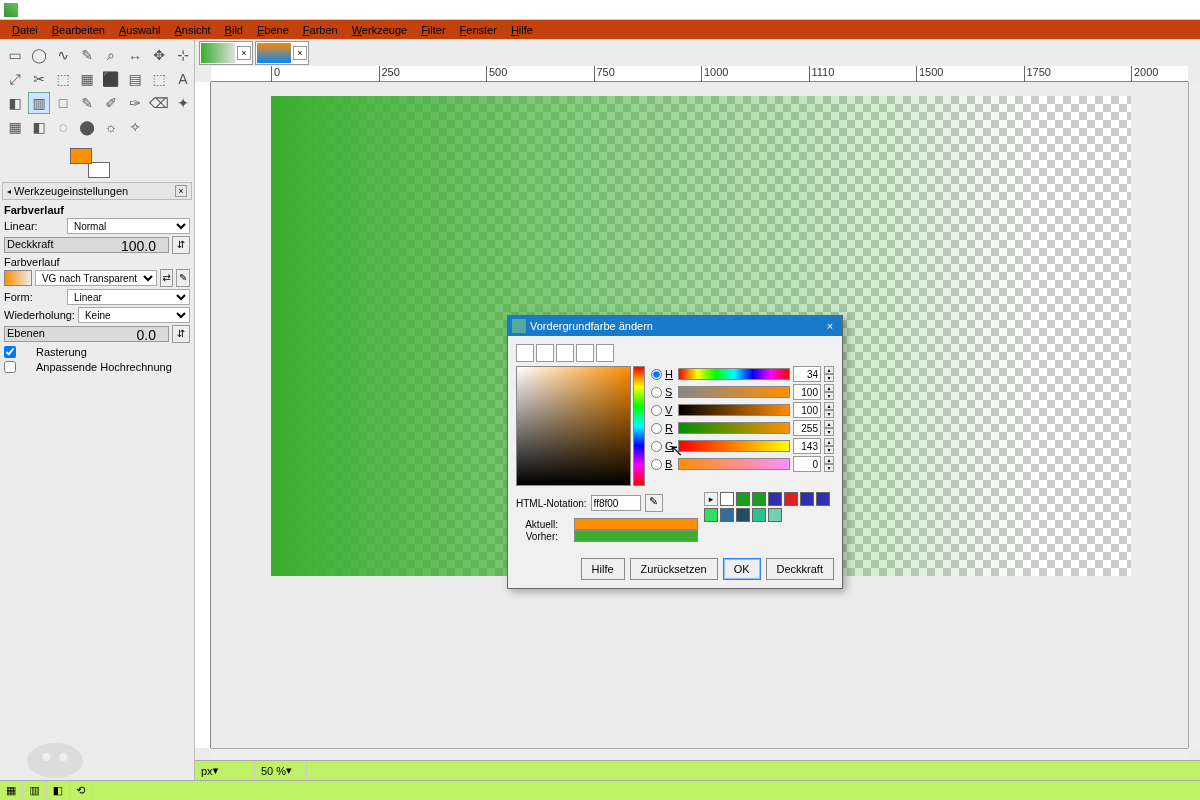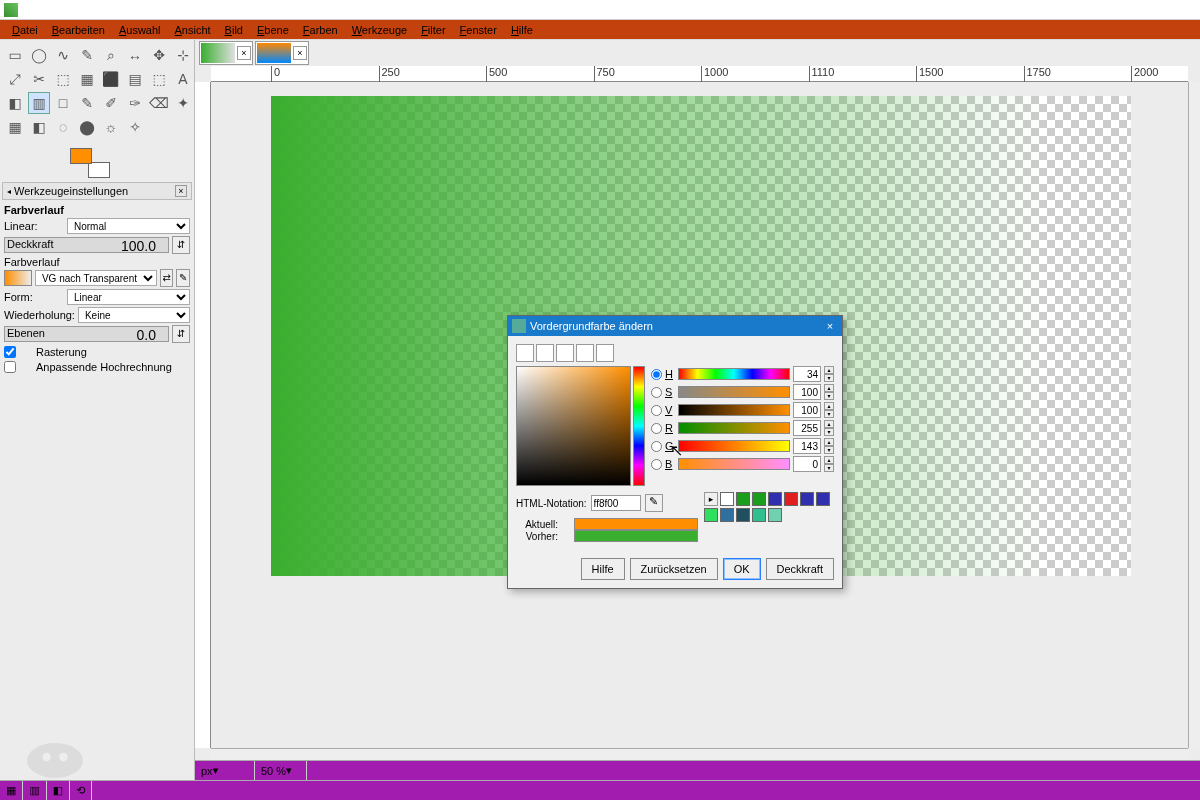--- a/index.html
+++ b/index.html
@@ -54,21 +54,21 @@
 .canvas { flex:1; background:#ececec; position:relative; overflow:hidden; }
 .img { position:absolute; left:60px; top:14px; width:860px; height:480px;
   background:
     linear-gradient(to right, #3aae2f, rgba(58,174,47,0) 90%),
     repeating-conic-gradient(#ccc 0 25%, #fff 0 50%) 0 0/16px 16px;
 }
 .scroll-v { width:12px; background:#eee; border-left:1px solid #aaa; }
 .scroll-h { height:12px; background:#eee; border-top:1px solid #aaa; margin-left:16px; margin-right:12px; }
 
 
-.statusbar { height: 20px; border-top: 1px solid #aaa; background: #a21caf; display:flex; align-items:flex-start; }
+.statusbar { height: 20px; border-top: 1px solid #aaa; background: #bef264; display:flex; align-items:flex-start; }
 .statusbar.app { position:absolute; bottom:0; left:0; right:0; }
 .statusbar .cell { padding: 0 6px; border-right:1px solid #ccc; height:100%; display:flex; align-items:center; }
 
 
 .dialog { position:absolute; left:507px; top:315px; width:336px; background:#f0f0f0; border:1px solid #666; box-shadow: 3px 3px 8px rgba(0,0,0,.3); }
 .dlg-title { height:20px; background:#1979ca; color:#fff; display:flex; align-items:center; padding:0 4px; font-size:11px; }
 .dlg-title .icon { width:14px; height:14px; background:#5a9; margin-right:4px; }
 .dlg-title .x { margin-left:auto; width:16px; text-align:center; cursor:default; }
 .dlg-body { padding: 8px; }
 .dlg-top { display:flex; gap:6px; }

